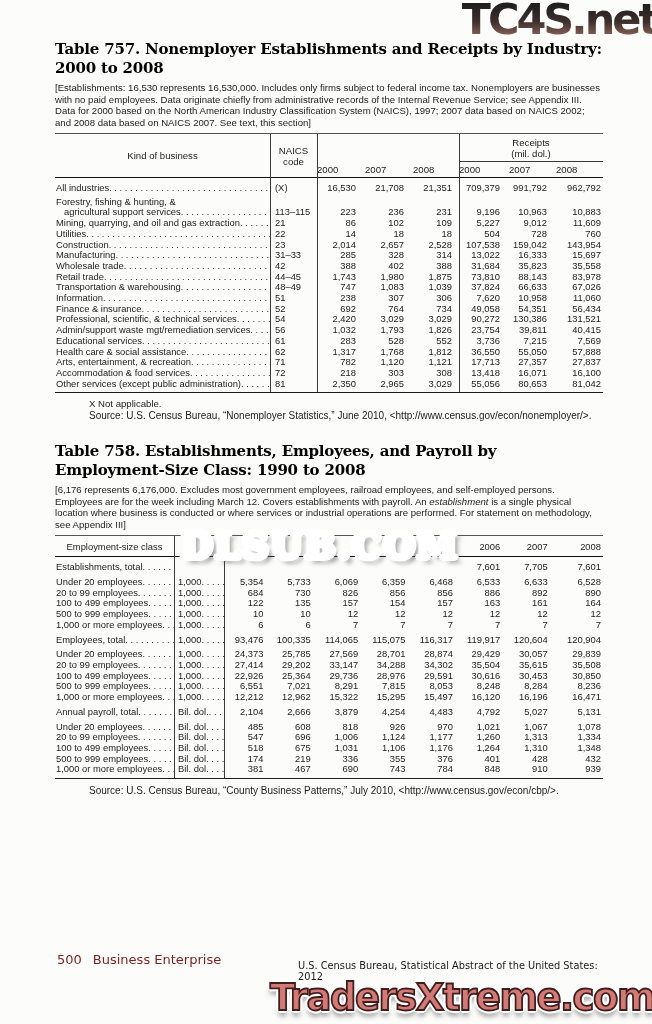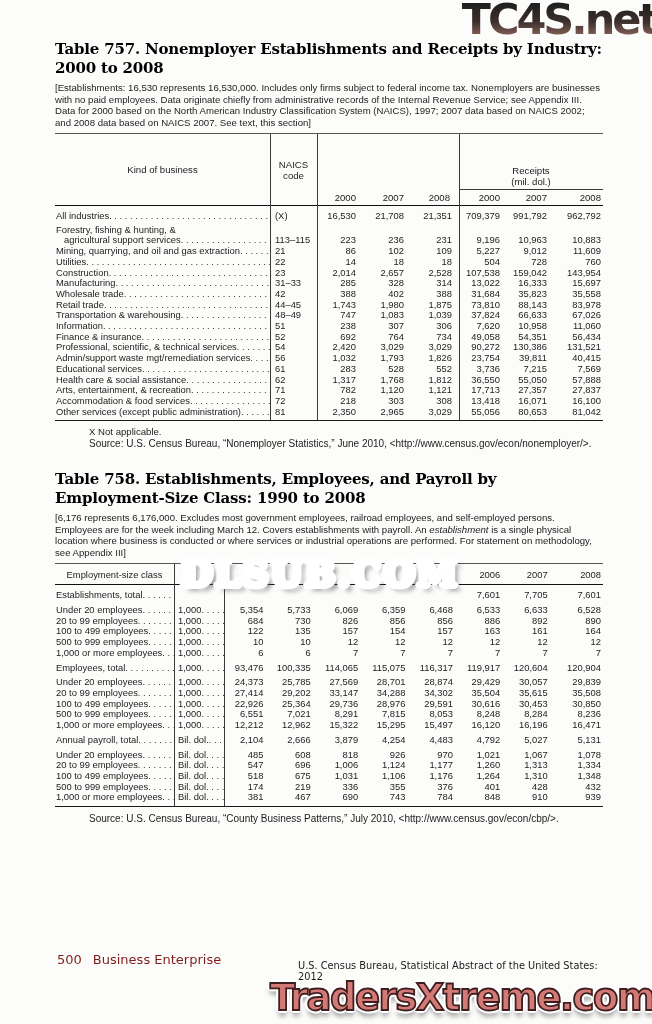--- a/index.html
+++ b/index.html
@@ -31,22 +31,22 @@
   .lead .dots::after{content:" . . . . . . . . . . . . . . . . . . . . . . . . . . . . . . . . . . . . . . . . . . . . . . . . . . . . . . . . . .";}
 
   
   .g757{grid-template-columns:215px 47px 48px 48px 46px 50px 47px 47px;}
   .t757-header{display:grid;grid-template-columns:215px 47px 48px 48px 46px 50px 47px 47px;
     border-bottom:1.6px solid #111;font-size:9.6px;line-height:11px;}
   .t757-header .hc{display:flex;align-items:center;justify-content:center;text-align:center;}
   .h-label{grid-column:1;grid-row:1/3;}
   .h-naics{grid-column:2;grid-row:1/3;flex-direction:column;}
   .h-grp-e{grid-column:3/6;grid-row:1;flex-direction:column;padding:3px 0 2px 0;border-bottom:1px solid #3a3a3a;}
-  .h-grp-r{grid-column:6/9;grid-row:1;flex-direction:column;padding:3px 0 2px 0;border-bottom:1px solid #3a3a3a;margin-top:28px;}
-  .h-year{grid-row:2;text-align:right;padding:2px 9px 2px 0;}
+  .h-grp-r{grid-column:6/9;grid-row:1;flex-direction:column;padding:3px 0 2px 0;border-bottom:1px solid #3a3a3a;}
+  .h-year{grid-row:2;padding:2px 9px 2px 0;}
   .h-year.last{padding-right:2px;}
   .t757-body{padding:2px 0 3px 0;}
   .r757 .lc{padding-left:1px;}
   .r757 .nc{padding-left:5px;}
 
   
   .g758{grid-template-columns:119px 50px repeat(8,1fr);}
   .t758-header{display:grid;grid-template-columns:119px 50px repeat(8,1fr);
     border-bottom:1.6px solid #111;font-size:9.4px;}
   .t758-header .hc{padding:5px 0 4px 0;}

